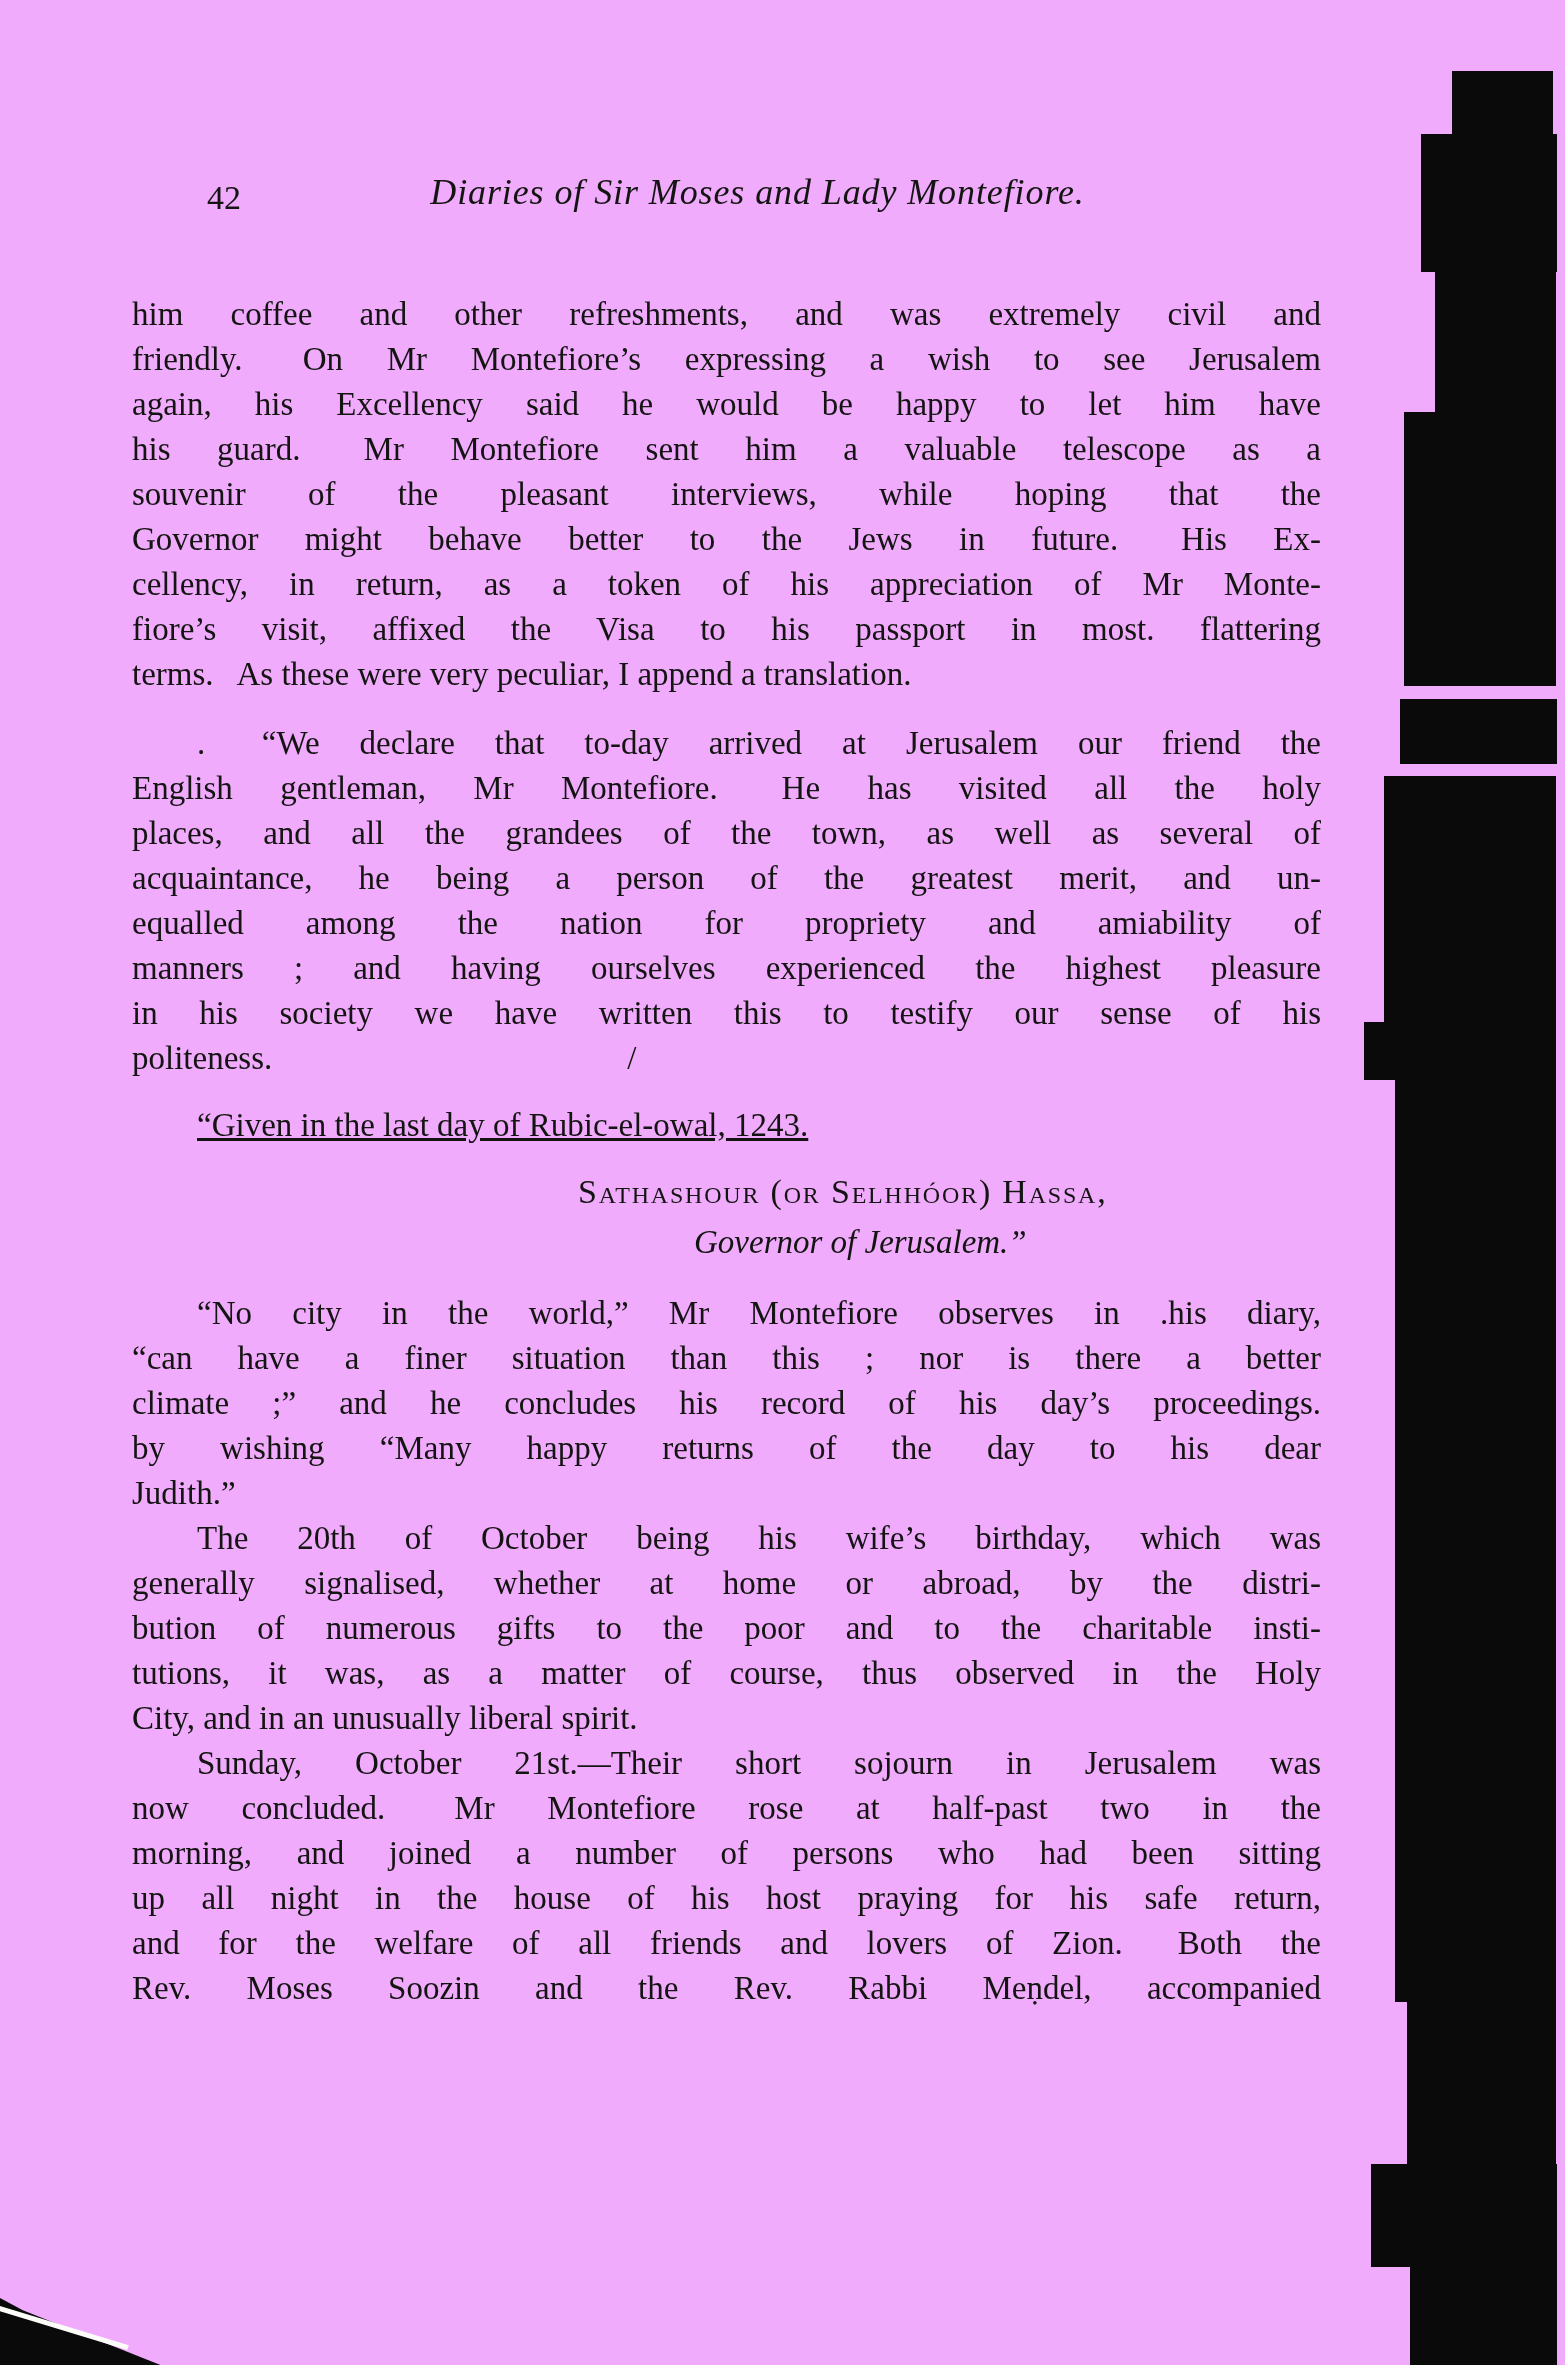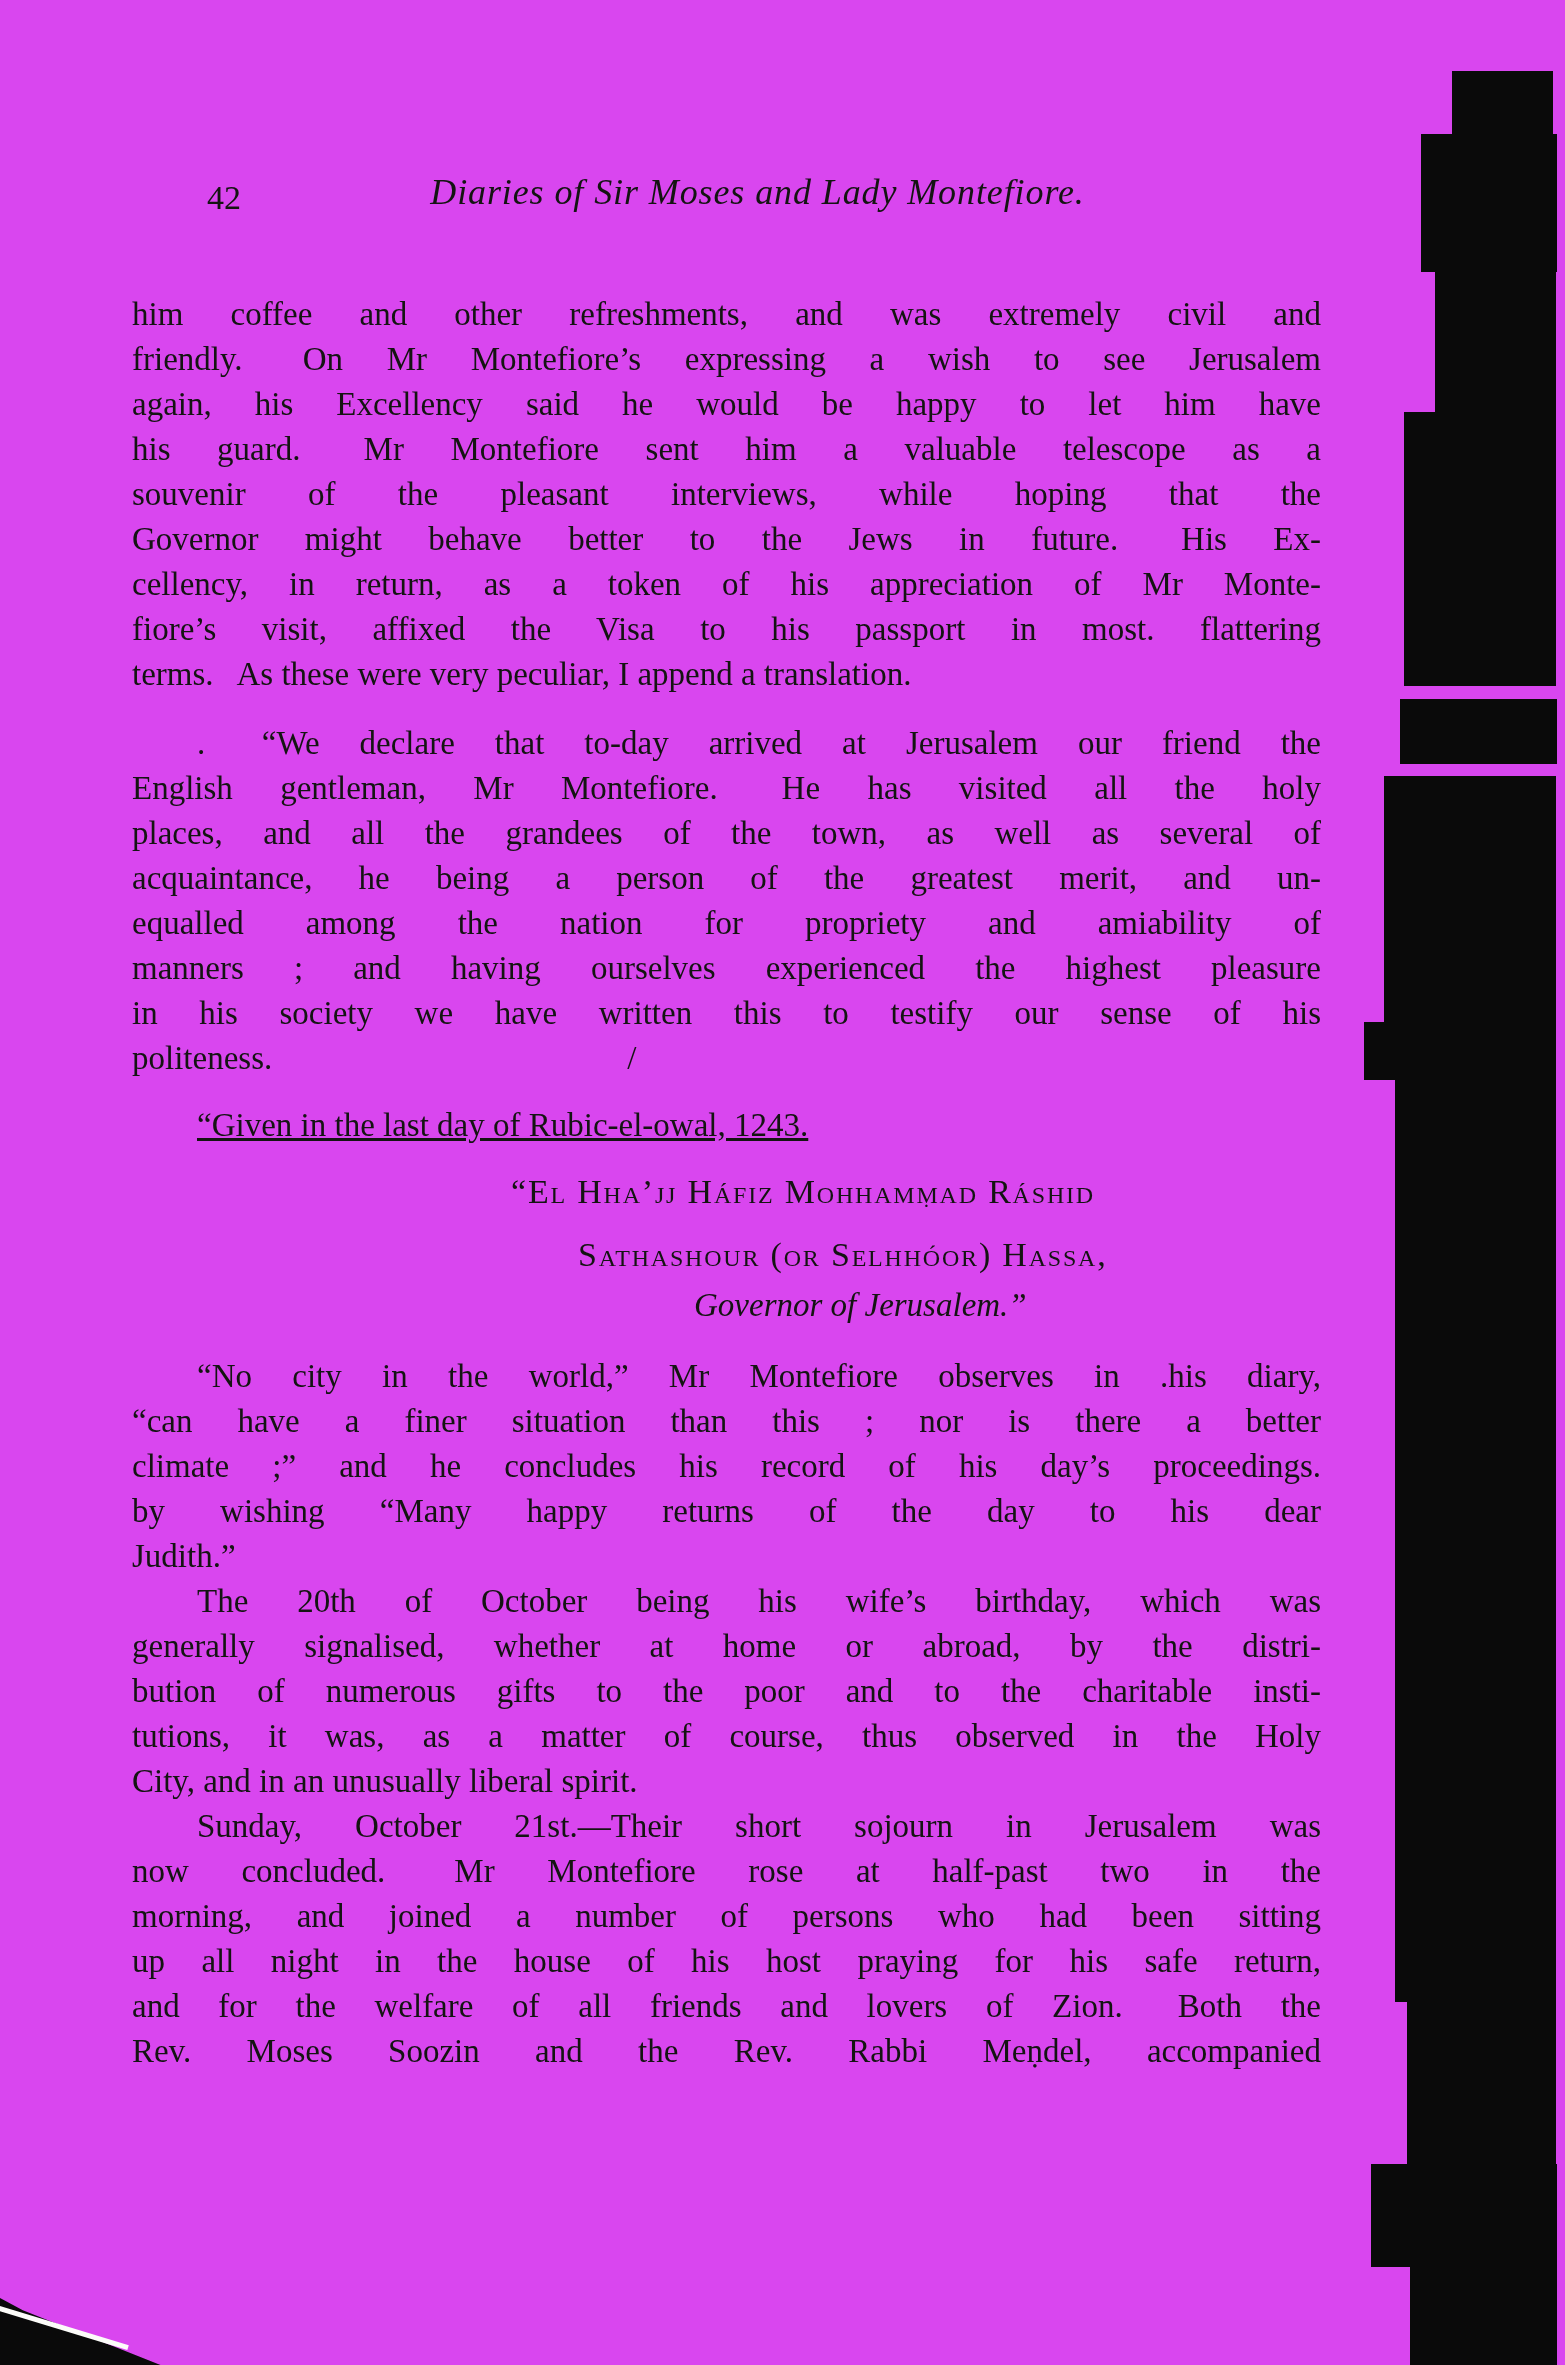--- a/index.html
+++ b/index.html
@@ -1,19 +1,19 @@
 <!DOCTYPE html>
 <html style="font-size:14.5px"><head>
 <meta charset="utf-8">
 <style>
   html,body{margin:0;padding:0;background:#e8e8e6;}
   .page{
     position:relative;
     width:1566px;height:2366px;
-    background:#d946ef;
+    background:#f0abfc;
     overflow:hidden;
     font-family:"Liberation Serif","DejaVu Serif",serif;
     color:#141412;
   }
   .pagenum{
     position:absolute;left:207px;top:178px;
     font-size:34px;line-height:40px;
   }
   .running-title{
     position:absolute;left:163px;top:169px;width:1189px;
@@ -96,21 +96,20 @@
       <div class="ln">acquaintance, he being a person of the greatest merit, and un-</div>
       <div class="ln">equalled among the nation for propriety and amiability of</div>
       <div class="ln">manners ; and having ourselves experienced the highest pleasure</div>
       <div class="ln">in his society we have written this to testify our sense of his</div>
       <div class="ln last"><span>politeness.</span><span class="artifact-slash">/</span></div>
     </section>
 
     <div class="ln given">“Given in the last day of Rubic-el-owal, 1243.</div>
 
     <div class="sig">
-      <div class="ln sc s1">“El Hha’jj Háfiz Mohhamṃad Ráshid</div>
       <div class="ln sc s2">Sathashour (or Selhhóor) Hassa,</div>
       <div class="ln s3">Governor of Jerusalem.”</div>
     </div>
 
     <section class="p4">
       <div class="ln indent">“No city in the world,” Mr Montefiore observes in .his diary,</div>
       <div class="ln">“can have a finer situation than this ; nor is there a better</div>
       <div class="ln">climate ;” and he concludes his record of his day’s proceedings.</div>
       <div class="ln">by wishing “Many happy returns of the day to his dear</div>
       <div class="ln last">Judith.”</div>

